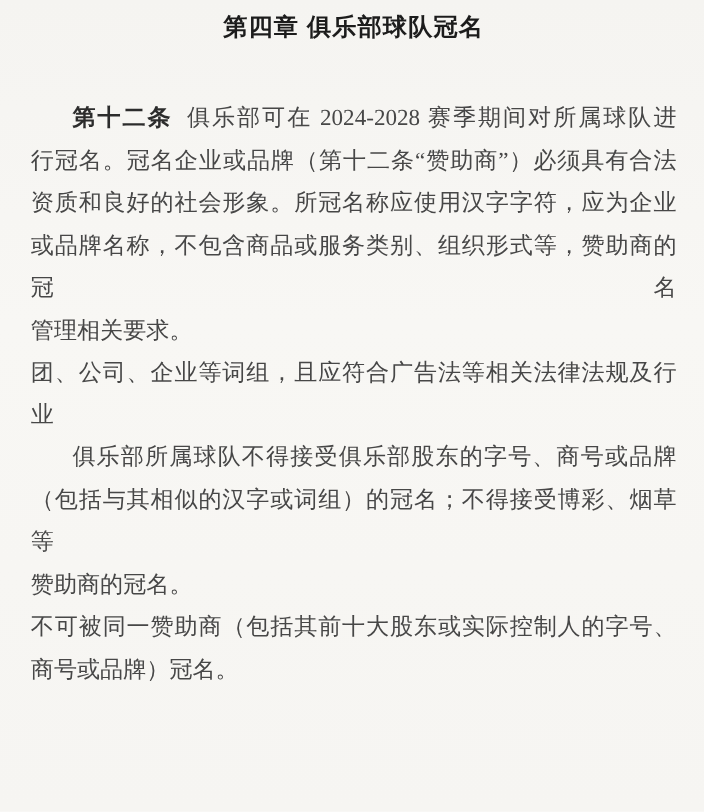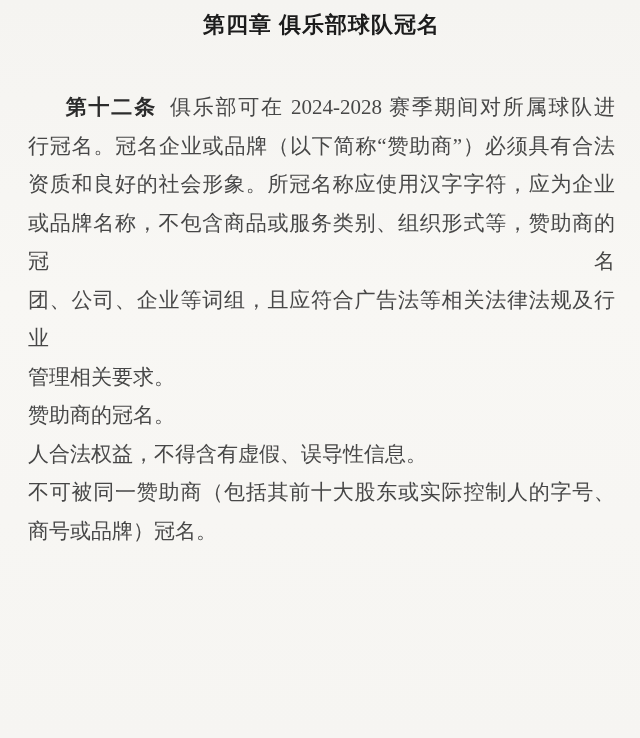--- a/index.html
+++ b/index.html
@@ -58,33 +58,34 @@
 <body>
 
 <div class="page">
 
   <h1 class="chapter-title">第四章 俱乐部球队冠名</h1>
 
   <div class="doc-body">
 
     <div>
       <p class="line fill indent"><span class="lead">第十二条</span><span>俱乐部可在 2024-2028 赛季期间对所属球队进</span></p>
-      <p class="line fill">行冠名。冠名企业或品牌（以下简称“赞助商”）必须具有合法</p>
+      <p class="line fill">行冠名。冠名企业或品牌（第十二条“赞助商”）必须具有合法</p>
       <p class="line fill">资质和良好的社会形象。所冠名称应使用汉字字符，应为企业</p>
       <p class="line fill">或品牌名称，不包含商品或服务类别、组织形式等，赞助商的冠名</p>
+      <p class="line">管理相关要求。</p>
       <p class="line fill">团、公司、企业等词组，且应符合广告法等相关法律法规及行业</p>
-      <p class="line">管理相关要求。</p>
     </div>
 
     <div>
+      <p class="line fill indent">俱乐部所属球队不得接受俱乐部股东的字号、商号或品牌</p>
+      <p class="line fill">（包括与其相似的汉字或词组）的冠名；不得接受博彩、烟草等</p>
       <p class="line">赞助商的冠名。</p>
     </div>
 
     <div>
-      <p class="line">人合法权益，不得含有虚假、误导性信息。</p>
     </div>
 
     <div>
       <p class="line fill">不可被同一赞助商（包括其前十大股东或实际控制人的字号、</p>
       <p class="line">商号或品牌）冠名。</p>
     </div>
 
   </div>
 </div>
 

